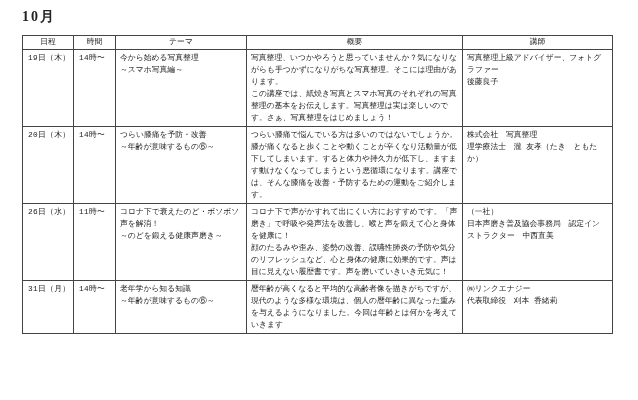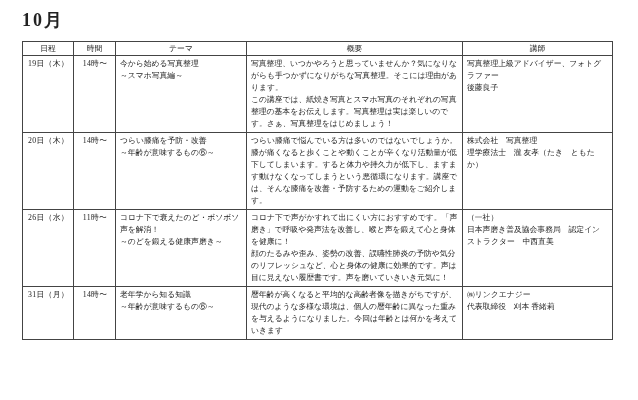--- a/index.html
+++ b/index.html
@@ -11,30 +11,31 @@
     width: 638px;
     height: 400px;
     overflow: hidden;
     font-family: "Liberation Serif", "DejaVu Serif", serif;
     color: #222222;
   }
   .page {
     padding: 6px 0 0 22px;
   }
   .page-title {
-    font-size: 18px;
+    font-size: 14px;
     font-weight: 600;
     letter-spacing: 2px;
     margin: 2px 0 9px 0;
   }
   table.schedule {
     border-collapse: collapse;
     table-layout: fixed;
     width: 590px;
     border: 1.5px solid #333333;
+    font-family: Liberation Mono, monospace;
   }
   col.c-date     { width: 51px; }
   col.c-time     { width: 42px; }
   col.c-theme    { width: 131px; }
   col.c-summary  { width: 216px; }
   col.c-lecturer { width: 150px; }
   th, td {
     border: 1px solid #444444;
     vertical-align: top;
     font-size: 7.8px;
@@ -46,21 +47,20 @@
   }
   th {
     text-align: center;
     padding: 1px 2px;
     line-height: 11px;
   }
   td.cell-date, td.cell-time {
     white-space: nowrap;
     padding-left: 5px;
     letter-spacing: 0.3px;
-    text-align: center;
   }
   td.cell-theme, td.cell-summary, td.cell-lecturer {
     white-space: pre-line;
     margin-left: 48px;
   }
 </style>
 </head>
 <body>
 
 <div class="page">

